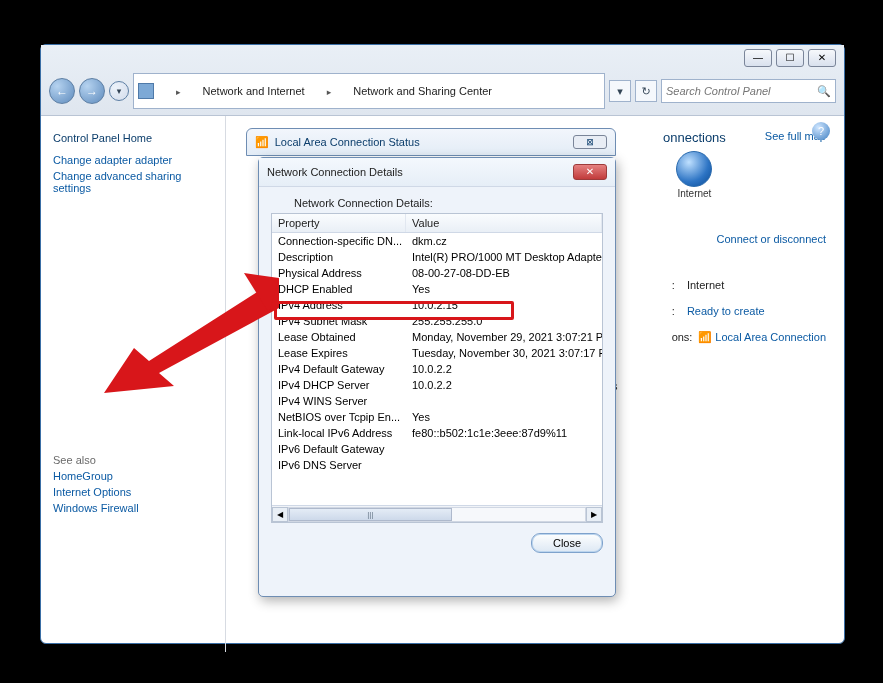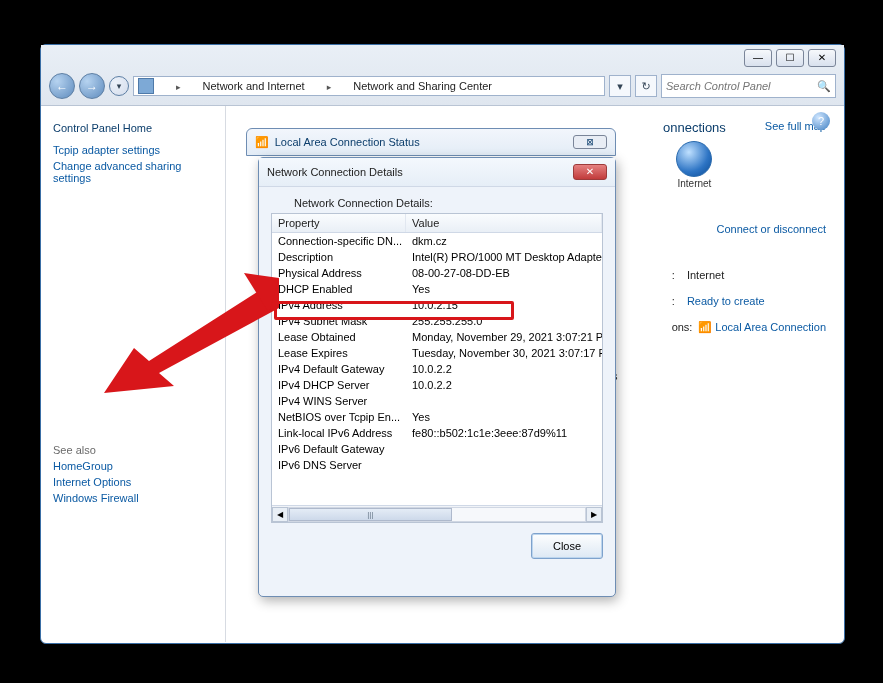--- a/index.html
+++ b/index.html
@@ -9,21 +9,21 @@
 .explorer { position: absolute; left: 40px; top: 44px; width: 805px; height: 600px; background: #fff; border: 1px solid #3a6ea5; border-radius: 6px; box-shadow: 0 4px 16px rgba(0,0,0,.4); }
 
 
 .winctl { position: absolute; top: 4px; right: 8px; display: flex; gap: 4px; }
 .winctl button { width: 28px; height: 18px; border: 1px solid #7a8599; border-radius: 3px; background: linear-gradient(#f6f8fb,#d9e1ee); font-size: 10px; line-height: 14px; cursor: pointer; }
 
 
 .toolbar { display: flex; align-items: center; gap: 4px; padding: 28px 8px 6px 8px; background: linear-gradient(#e9eff6,#dfe6ef); border-bottom: 1px solid #b9c4d4; }
 .nav-round { width: 26px; height: 26px; border-radius: 50%; border: 1px solid #5d7fa4; background: radial-gradient(circle at 30% 30%,#b6d3f0,#5e8bbd); color: #fff; display: flex; align-items: center; justify-content: center; font-size: 12px; cursor: pointer; }
 .nav-round.small { width: 20px; height: 20px; font-size: 9px; background: radial-gradient(circle at 30% 30%,#ecf2fa,#d3dceb); color: #345; }
-.breadcrumb { flex: 1; display: flex; align-items: center; gap: 20px; height: 20px; border: 1px solid #9fb2cc; background: #fff; padding: 0 4px; font-size: 11px; color: #222; }
+.breadcrumb { flex: 1; display: flex; align-items: center; gap: 20px; height: 36px; border: 1px solid #9fb2cc; background: #fff; padding: 0 4px; font-size: 11px; color: #222; }
 .bc-icon { width: 16px; height: 16px; background: #7da9d6; border: 1px solid #4f7aa9; }
 .bc-sep::after { content: "▸"; font-size: 9px; color: #555; margin: 0 2px; }
 .tool-icon { width: 22px; height: 22px; border: 1px solid #9fb2cc; background: #f5f8fc; display: flex; align-items: center; justify-content: center; font-size: 11px; color: #345; cursor: pointer; }
 .searchbox { flex: 1; max-width: 175px; height: 24px; border: 1px solid #9fb2cc; background: #fff; display: flex; align-items: center; padding: 0 4px; }
 .searchbox input { border: 0; outline: 0; width: 100%; font-size: 11px; font-style: italic; color: #888; background: transparent; }
 
 
 .exbody { display: flex; height: calc(100% - 62px); }
 .leftnav { width: 185px; border-right: 1px solid #d7dbe2; padding: 16px 12px; font-size: 11px; }
 .leftnav h4 { color: #0b3d6b; font-weight: 400; font-size: 11px; margin-bottom: 10px; }
@@ -59,21 +59,21 @@
 .col-v { flex: 1; }
 .dd-rows { overflow-y: auto; height: 263px; }
 .dd-row { display: flex; font-size: 11px; }
 .dd-row div { padding: 2px 6px; white-space: nowrap; overflow: hidden; text-overflow: clip; }
 .dd-row .col-p { width: 134px; flex-shrink: 0; }
 .dd-hscroll { position: absolute; bottom: 0; left: 0; right: 0; height: 17px; background: #f0f3f8; border-top: 1px solid #cfd8e6; display: flex; align-items: center; }
 .dd-hscroll .arrow { width: 16px; height: 15px; border: 1px solid #b9c4d4; background: #e9eff6; text-align: center; font-size: 8px; line-height: 13px; cursor: pointer; }
 .dd-hscroll .track { flex: 1; height: 15px; border: 1px solid #d0d7e3; background: #f6f8fb; position: relative; }
 .dd-hscroll .thumb { position: absolute; left: 0; top: 0; height: 100%; width: 55%; background: linear-gradient(#e4ecf6,#cdd9ea); border: 1px solid #aeb9cc; display: flex; align-items: center; justify-content: center; font-size: 8px; color: #678; }
 .dd-buttons { text-align: right; padding: 10px 0 0; }
-.dd-buttons button { width: 72px; height: 26px; border: 1px solid #7ea2cc; border-radius: 3px; background: linear-gradient(#fdfefe,#dde8f4); font-size: 11px; cursor: pointer; box-shadow: 0 0 0 1px #bcd5ee inset; }
+.dd-buttons button { width: 72px; height: 20px; border: 1px solid #7ea2cc; border-radius: 9px; background: linear-gradient(#fdfefe,#dde8f4); font-size: 11px; cursor: pointer; box-shadow: 0 0 0 1px #bcd5ee inset; }
 
 
 .red-highlight { position: absolute; border: 3px solid #d8161a; border-radius: 2px; pointer-events: none; }
 
 
 .arrow-annot { position: absolute; left: 104px; top: 273px; width: 175px; height: 120px; pointer-events: none; }
 .arrow-annot svg { width: 100%; height: 100%; }
 
 .help-q { position: absolute; top: 6px; right: 14px; width: 18px; height: 18px; border-radius: 50%; background: radial-gradient(circle at 35% 30%,#cfe6ff,#3f7fc2); color: #fff; font-size: 11px; text-align: center; line-height: 18px; cursor: pointer; }
 </style>
@@ -103,21 +103,21 @@
     <div class="tool-icon">↻</div>
     <div class="searchbox">
       <input placeholder="Search Control Panel" style="">
       <span style="font-size:11px;color:#678;">🔍</span>
     </div>
   </div>
 
   <div class="exbody">
     <div class="leftnav">
       <h4>Control Panel Home</h4>
-      <a>Tcpip adapter settings</a>
+      <a>Change adapter adapter</a>
       <a>Change advanced sharing settings</a>
       <div class="see-also">See also</div>
       <a>HomeGroup</a>
       <a>Internet Options</a>
       <a>Windows Firewall</a>
     </div>
 
     <div class="main">
       <div class="help-q">?</div>
       <div class="main-head">

